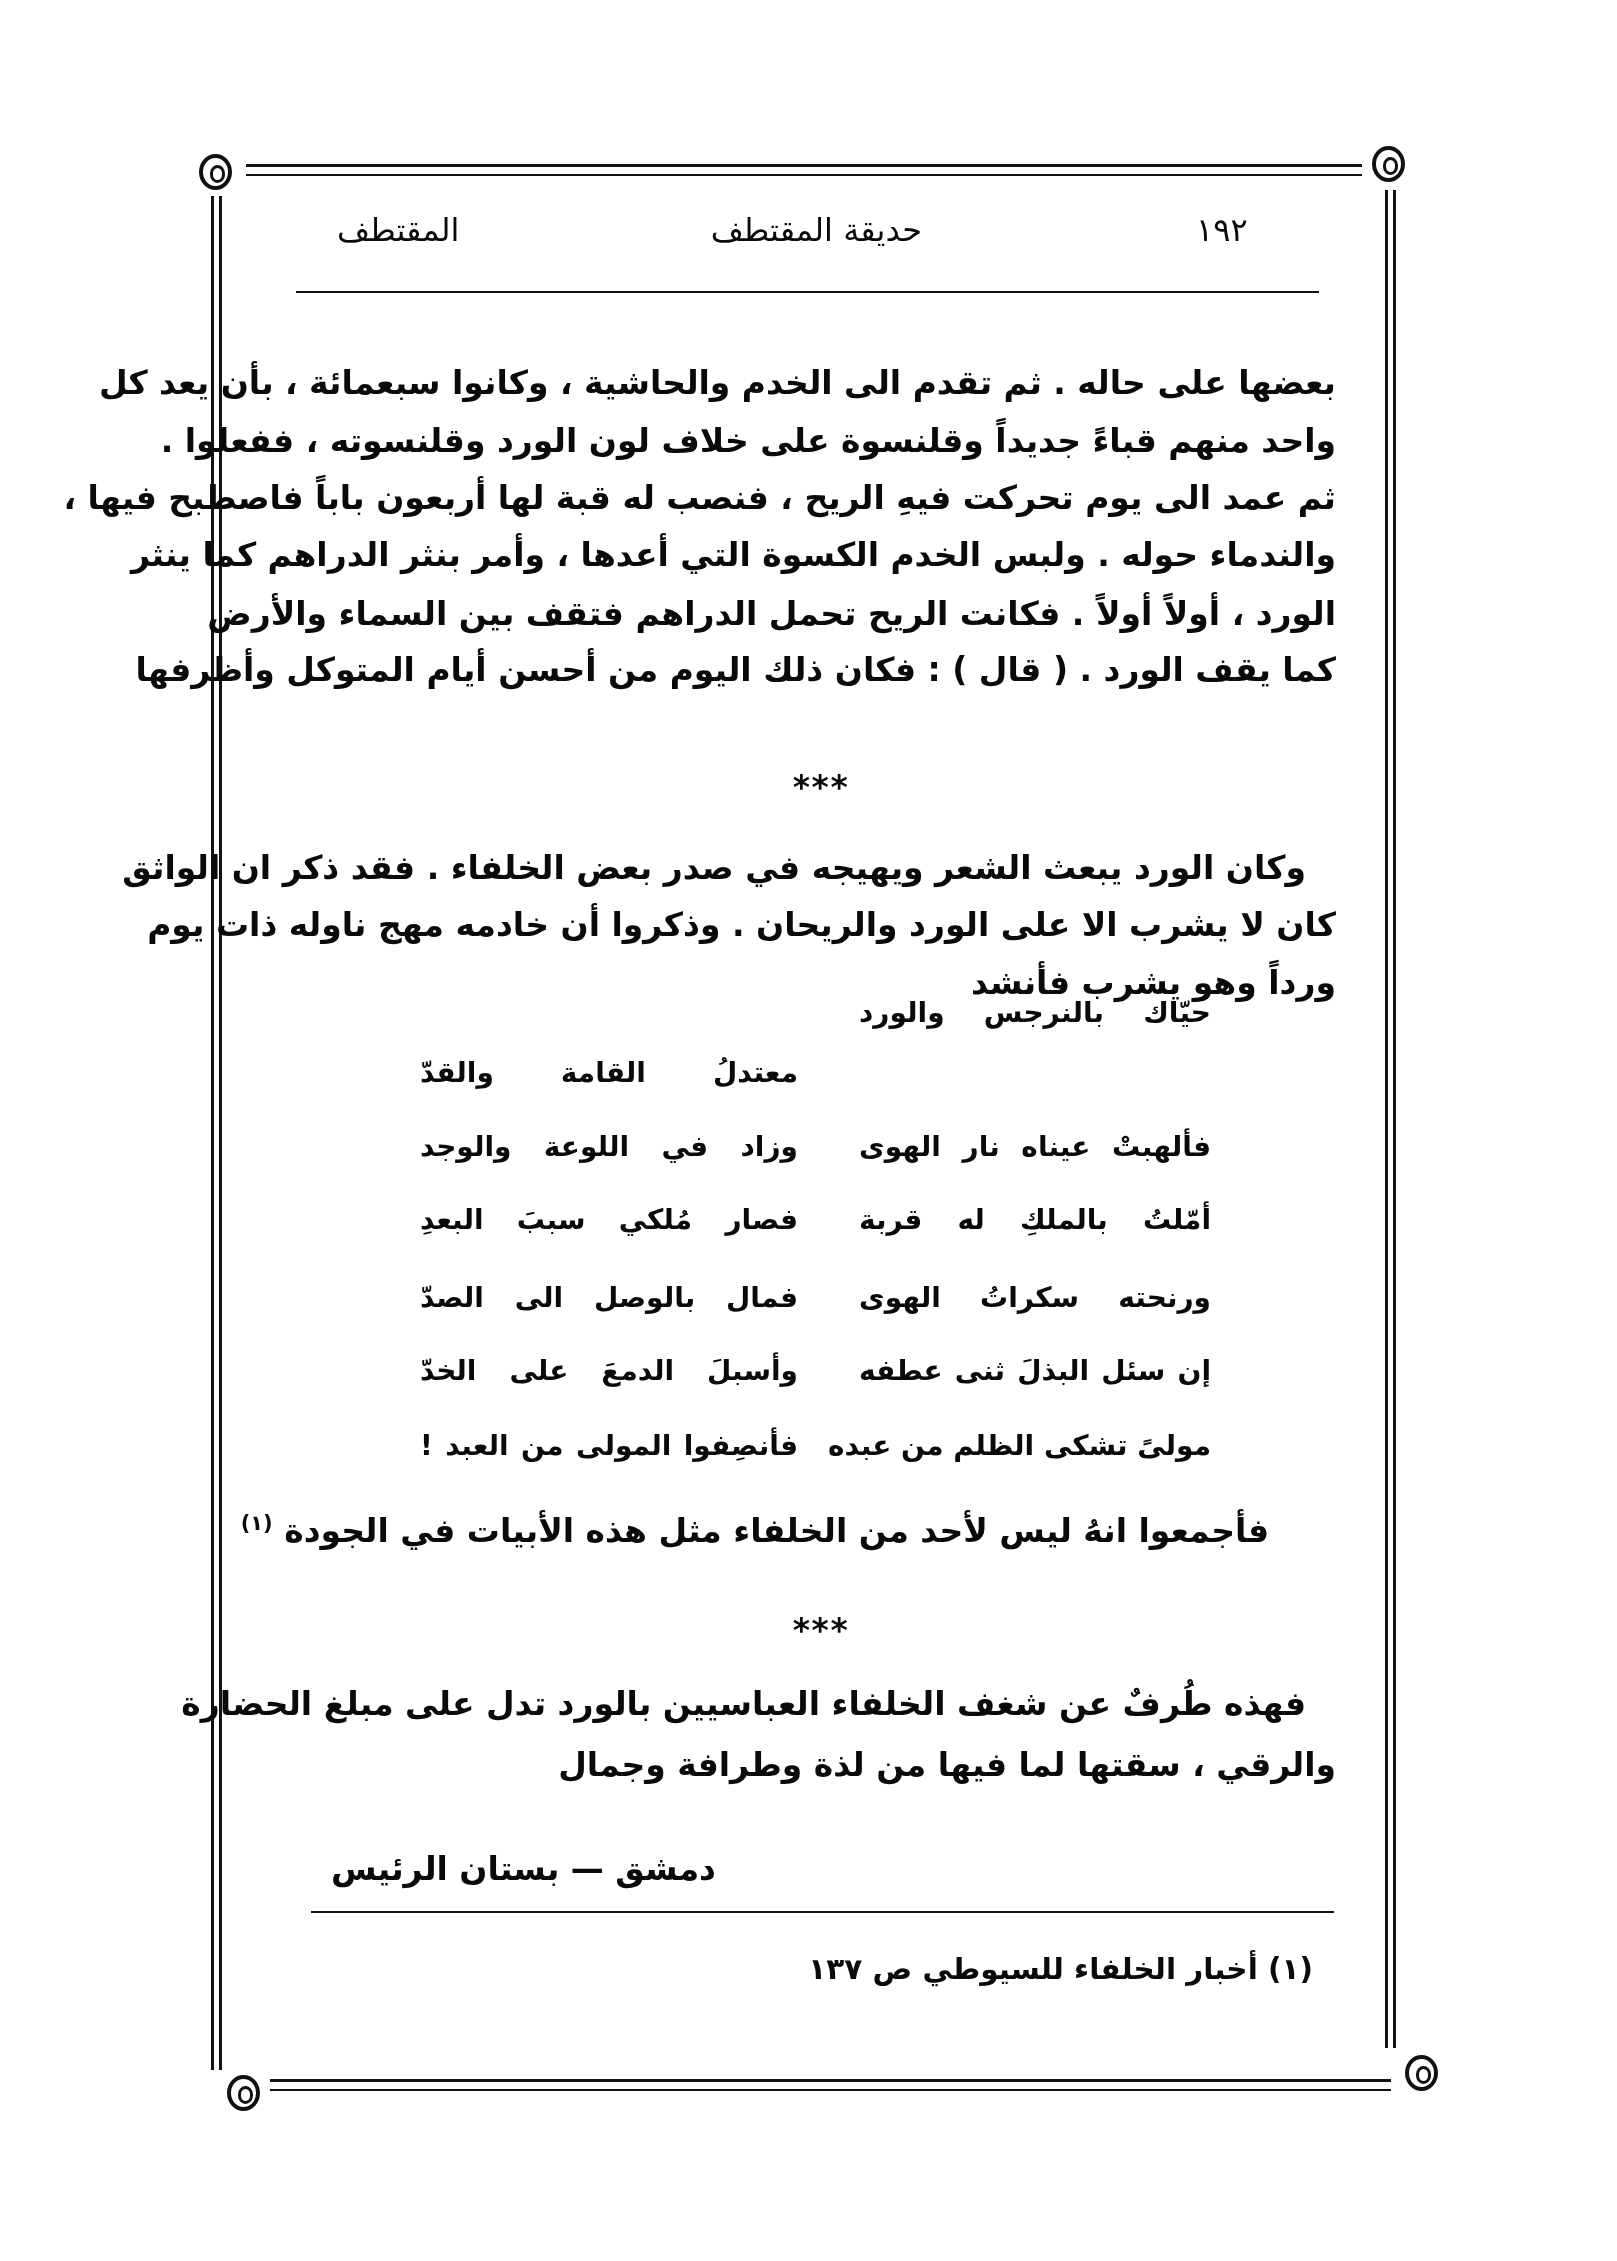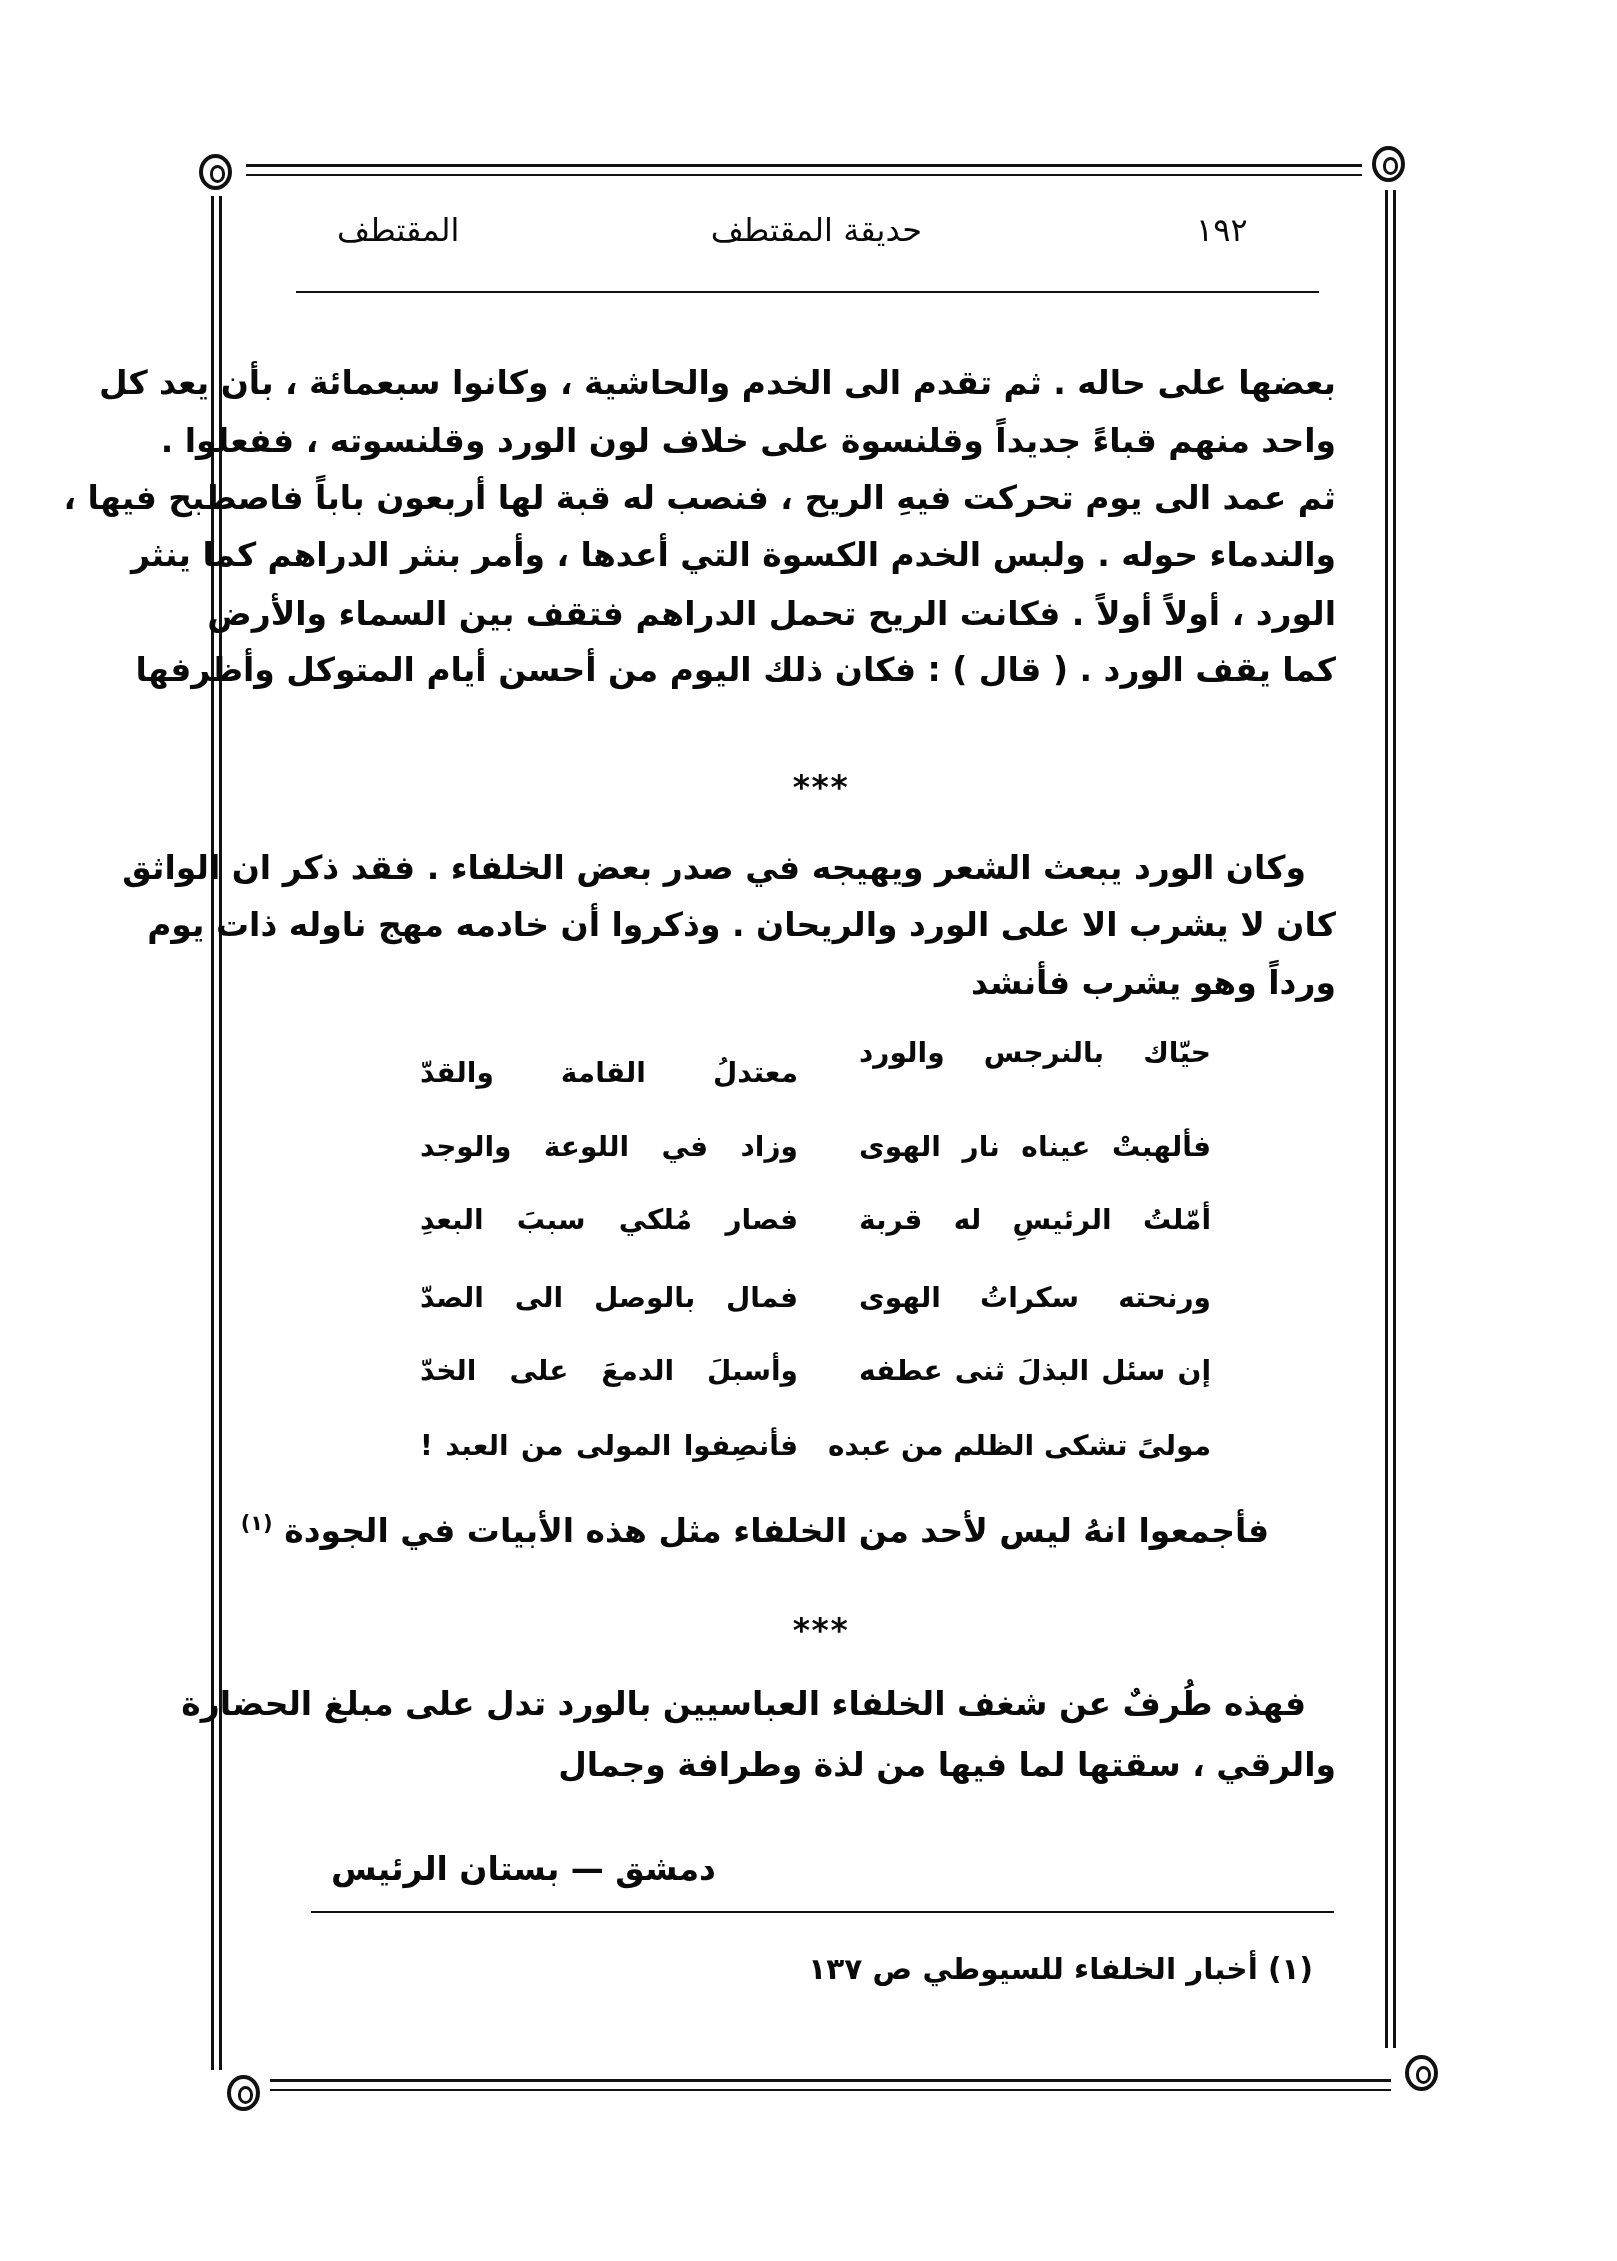--- a/index.html
+++ b/index.html
@@ -65,27 +65,27 @@
 
 <div class="stars" style="top:771px;">***</div>
 
 <div>
   <div class="body-line indent" style="top:843px;">وكان الورد يبعث الشعر ويهيجه في صدر بعض الخلفاء . فقد ذكر ان الواثق</div>
   <div class="body-line" style="top:900px;">كان لا يشرب الا على الورد والريحان . وذكروا أن خادمه مهج ناوله ذات يوم</div>
   <div class="body-line last" style="top:958px; left:900px;">ورداً وهو يشرب فأنشد</div>
 </div>
 
 <div>
-  <div class="verse-right" style="top:1028px;">حيّاك بالنرجس والورد</div>
+  <div class="verse-right" style="top:988px;">حيّاك بالنرجس والورد</div>
   <div class="verse-left" style="top:1048px;">معتدلُ القامة والقدّ</div>
 
   <div class="verse-right" style="top:1122px;">فألهبتْ عيناه نار الهوى</div>
   <div class="verse-left" style="top:1122px;">وزاد في اللوعة والوجد</div>
 
-  <div class="verse-right" style="top:1195px;">أمّلتُ الرئيسِ له قربة</div>
+  <div class="verse-right" style="top:1195px;">أمّلتُ بالملكِ له قربة</div>
   <div class="verse-left" style="top:1195px;">فصار مُلكي سببَ البعدِ</div>
 
   <div class="verse-right" style="top:1273px;">ورنحته سكراتُ الهوى</div>
   <div class="verse-left" style="top:1273px;">فمال بالوصل الى الصدّ</div>
 
   <div class="verse-right" style="top:1346px;">إن سئل البذلَ ثنى عطفه</div>
   <div class="verse-left" style="top:1346px;">وأسبلَ الدمعَ على الخدّ</div>
 
   <div class="verse-right" style="top:1421px;">مولىً تشكى الظلم من عبده</div>
   <div class="verse-left" style="top:1421px;">فأنصِفوا المولى من العبد !</div>

